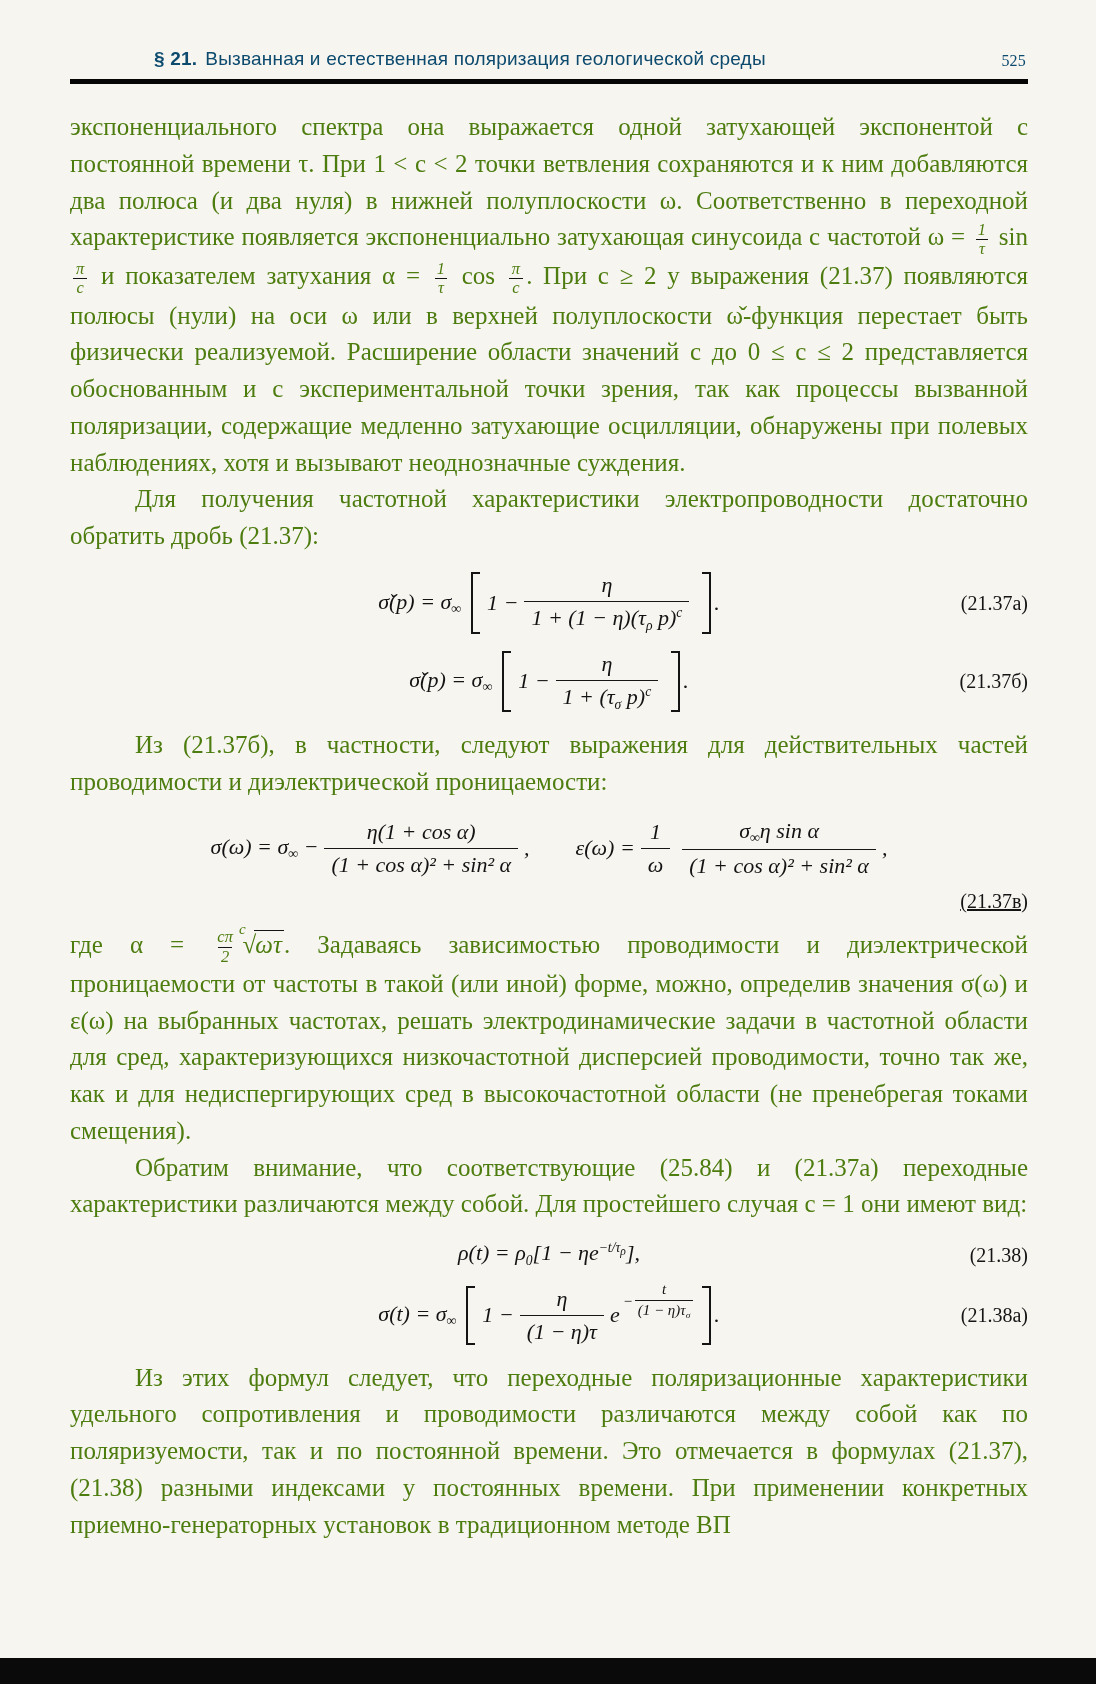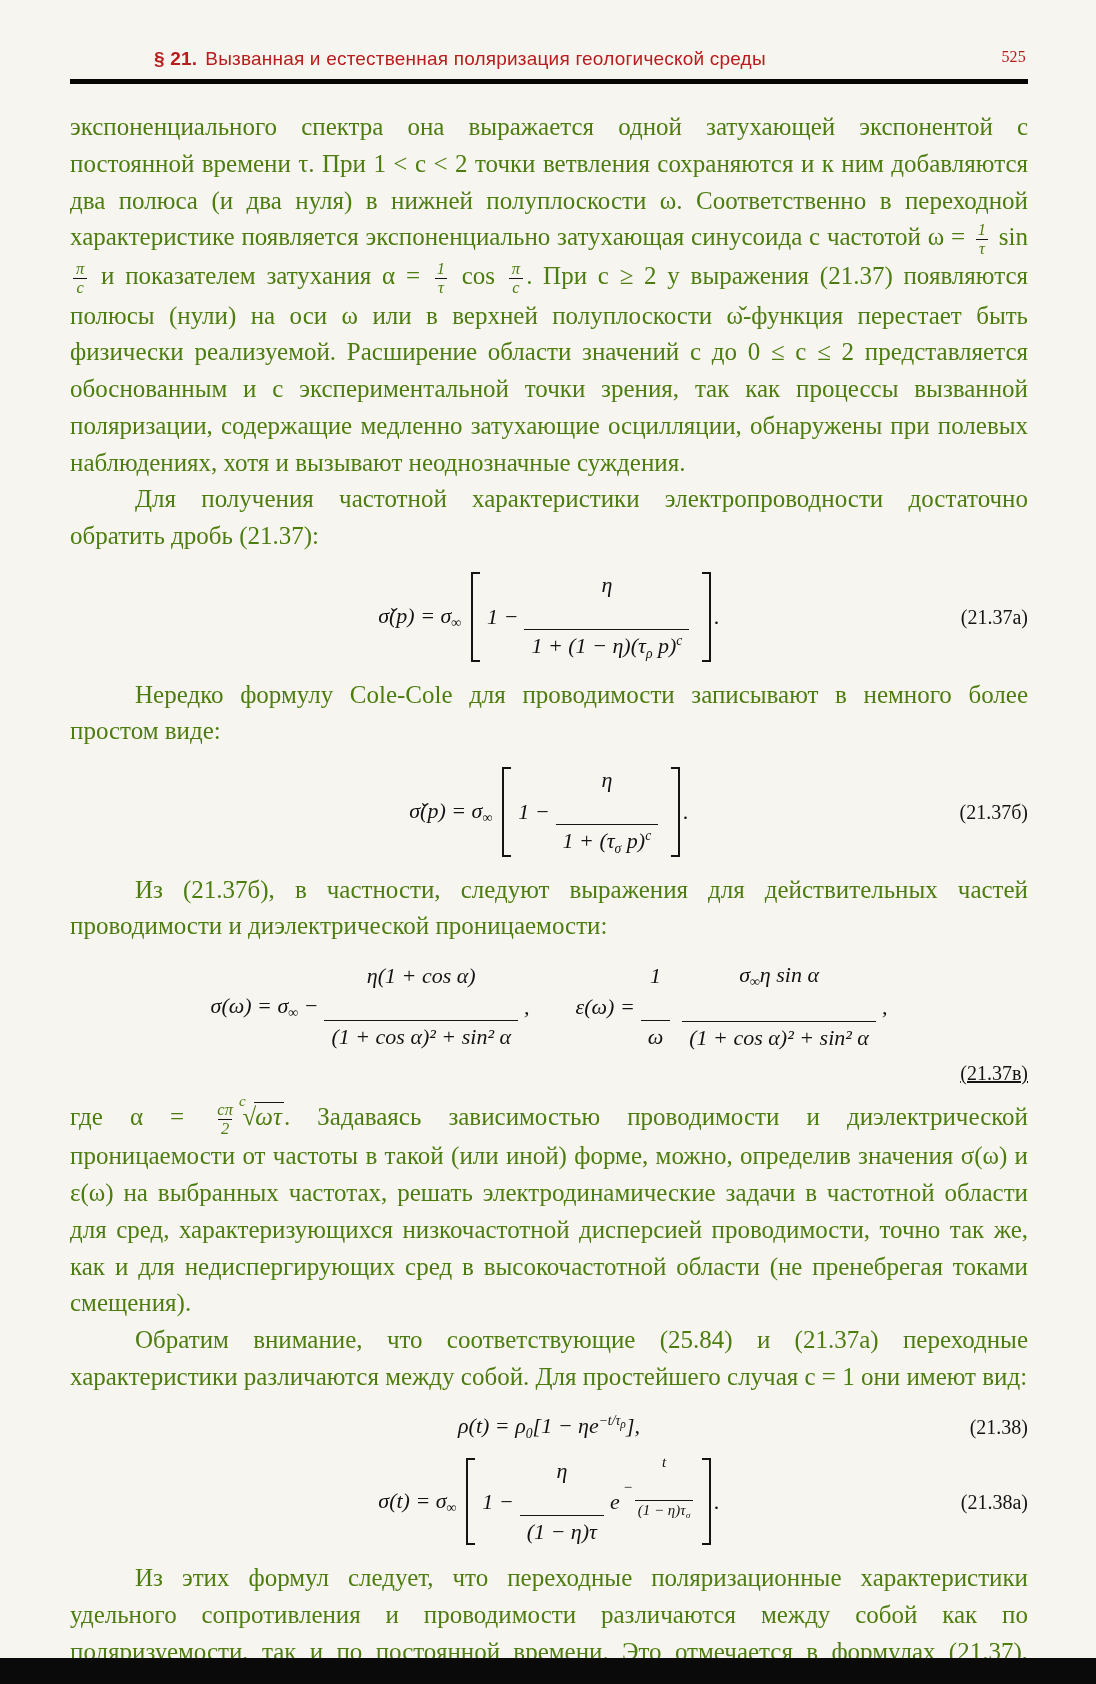--- a/index.html
+++ b/index.html
@@ -9,23 +9,23 @@
     background: #f7f5f0;
     color: #131313;
     font-family: "Liberation Serif", "DejaVu Serif", serif;
     overflow: hidden;
     position: relative;
   }
   .content { padding: 48px 68px 0 70px; }
 
   
   .pagehead {
-    display: flex; align-items: flex-start;
+    display: flex; align-items: flex-end;
     font-family: "Liberation Sans", "DejaVu Sans", sans-serif;
-    font-size: 19px; color: #b91c1c; letter-spacing: 0.2px; gap: 16px;
+    font-size: 19px; color: #0c4a6e; letter-spacing: 0.2px; gap: 16px;
   }
   .ph-left { flex: 1; padding-left: 84px; white-space: nowrap; }
   .ph-sec { font-weight: 700; margin-right: 8px; }
   .ph-page { font-family: "Liberation Serif", serif; font-size: 16px; padding-right: 2px; }
   .headrule { height: 5px; background: #050505; margin-top: 9px; margin-bottom: 25px; }
 
   
   .para {
     margin: 0; text-align: justify;
     font-size: 25px; line-height: 1.47; color: #4d7c0f;
@@ -62,21 +62,21 @@
     position: absolute; right: 0; top: 50%; transform: translateY(-50%);
     font-style: normal; font-size: 20px; color: #141414;
   }
   .eqnum-line { text-align: right; font-size: 20px; margin: -4px 0 14px; color: #141414; text-decoration: underline; }
 
   .frac {
     display: inline-flex; flex-direction: column; align-items: center;
     margin: 0 6px; text-align: center; line-height: 1.18;
   }
   .frac .num { display: block; padding: 0 7px 3px; }
-  .frac .den { display: block; border-top: 1.6px solid #161616; padding: 3px 7px 0; margin-top: 28px; }
+  .frac .den { display: block; border-top: 1.6px solid #161616; padding: 3px 7px 0; }
 
   .br { align-self: stretch; width: 9px; flex: none; }
   .br-l { border-left: 2.4px solid #141414; border-top: 2.4px solid #141414; border-bottom: 2.4px solid #141414; margin: 0 7px 0 10px; }
   .br-r { border-right: 2.4px solid #141414; border-top: 2.4px solid #141414; border-bottom: 2.4px solid #141414; margin: 0 3px 0 7px; }
 
   sub { font-size: 0.62em; vertical-align: -0.3em; }
   sup { font-size: 0.62em; vertical-align: 0.62em; }
   sup sub { font-size: 0.85em; vertical-align: -0.25em; }
 
   .raised {
@@ -133,21 +133,20 @@
         <span class="frac">
           <span class="num"><span>η</span></span>
           <span class="den"><span>1 + (1 − η)(τ</span><sub>ρ</sub><span> p)</span><sup>c</sup></span>
         </span>
         <span class="br br-r"></span>
         <span class="mtext">.</span>
       </span>
       <span class="eqnum">(21.37а)</span>
     </div>
 
-    <p class="para indent">Нередко формулу Cole-Cole для проводимости записывают в немного более простом виде:</p>
 
     <div class="eqrow">
       <span class="eq">
         <span class="mtext"><span>σ̌(p) = σ</span><sub>∞</sub></span>
         <span class="br br-l"></span>
         <span class="mtext">1 −</span>
         <span class="frac">
           <span class="num"><span>η</span></span>
           <span class="den"><span>1 + (τ</span><sub>σ</sub><span> p)</span><sup>c</sup></span>
         </span>

